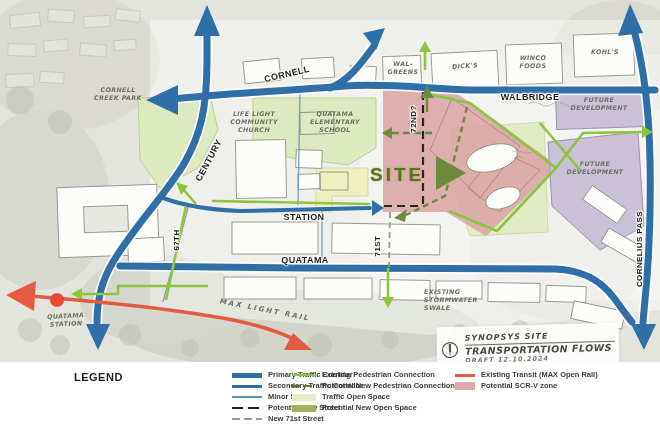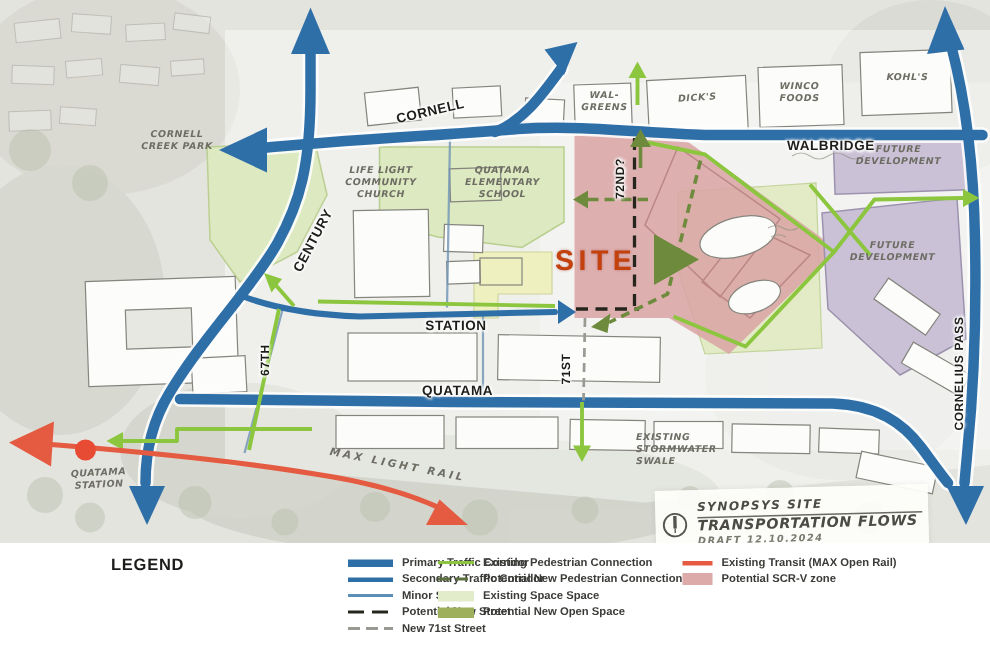--- a/index.html
+++ b/index.html
@@ -4,21 +4,21 @@
 <style>
   html,body{margin:0;padding:0;background:#fff;}
   .canvas{position:relative;width:660px;height:440px;overflow:hidden;background:#e4e4df;
           font-family:"Liberation Sans",sans-serif;}
   .map-svg{position:absolute;left:0;top:0;}
   .street-label{position:absolute;font:700 9px/1 "Liberation Sans",sans-serif;color:#1d1d1a;
     letter-spacing:.4px;white-space:nowrap;text-align:center;
     text-shadow:0 0 2px #fff,0 0 2px #fff,0 0 3px #fff,1px 1px 2px #fff,-1px -1px 2px #fff;}
   .hand{position:absolute;font:italic 700 6.3px/1.3 "DejaVu Sans",sans-serif;color:#6d6d64;
     letter-spacing:.4px;white-space:pre-line;text-align:center;text-transform:uppercase;}
-  .site-label{position:absolute;font:700 19px/1 "Liberation Sans",sans-serif;color:#c2410c;
+  .site-label{position:absolute;font:700 19px/1 "Liberation Sans",sans-serif;color:#4d7c0f;
     letter-spacing:3px;text-shadow:0 0 2px rgba(170,90,90,.6);}
   .note{position:absolute;left:437px;top:325px;width:182px;height:46px;
     background:rgba(253,253,250,.94);transform:rotate(-1.5deg);box-shadow:0 0 4px rgba(0,0,0,.08);
     display:flex;align-items:center;gap:6px;padding:2px 4px;box-sizing:border-box;}
   .note-text{display:flex;flex-direction:column;gap:1px;color:#4b4b44;}
   .note-l1{font:italic 700 8px/1.1 "DejaVu Sans",sans-serif;letter-spacing:1px;
     border-bottom:1px solid #6a6a62;padding-bottom:1px;width:150px;}
   .note-l2{font:italic 700 9.5px/1.1 "DejaVu Sans",sans-serif;letter-spacing:.5px;}
   .note-l3{font:italic 600 6.5px/1.1 "DejaVu Sans",sans-serif;letter-spacing:1px;color:#7a7a70;}
   .legend{position:absolute;left:0;top:362px;width:660px;height:78px;background:#fff;}
@@ -217,21 +217,21 @@
     <circle cx="57" cy="300" r="7" fill="#e84b33"></circle>
   </g>
 
   <g stroke="#8a8a80" stroke-width=".8" fill="none" opacity=".6">
     <path d="M528,104 q6,-4 12,0 t12,0 t12,0 t12,0"></path>
     <path d="M512,152 q5,-3 10,0 t10,0 M514,158 q5,-3 10,0"></path>
   </g>
 </svg>
 
 <div class="street-label" style="left:252px;top:70px;width:70px;transform:rotate(-13deg);">CORNELL</div>
-<div class="street-label" style="left:516px;top:93px;width:76px;">WALBRIDGE</div>
+<div class="street-label" style="left:492px;top:93px;width:76px;">WALBRIDGE</div>
 <div class="street-label" style="left:272px;top:213px;width:64px;">STATION</div>
 <div class="street-label" style="left:276px;top:256px;width:58px;">QUATAMA</div>
 <div class="street-label" style="left:182px;top:156px;width:54px;transform:rotate(-62deg);">CENTURY</div>
 <div class="street-label" style="left:162px;top:236px;width:30px;transform:rotate(-90deg);font-size:8px;">67TH</div>
 <div class="street-label" style="left:363px;top:242px;width:30px;transform:rotate(-90deg);font-size:8px;">71ST</div>
 <div class="street-label" style="left:396px;top:115px;width:36px;transform:rotate(-90deg);font-size:8px;">72ND?</div>
 <div class="street-label" style="left:595px;top:245px;width:90px;transform:rotate(-90deg);font-size:8px;">CORNELIUS PASS</div>
 
 <div class="site-label" style="left:370px;top:165px;">SITE</div>
 
@@ -319,21 +319,21 @@
     <div class="lg-row">
       <span class="sw sw2">
             <i class="bar sw-green-dash"></i>
           </span>
       <span>Potential New Pedestrian Connection</span>
         </div>
     <div class="lg-row">
       <span class="sw sw2">
             <i class="bar sw-fill-light"></i>
           </span>
-      <span>Existing Space Space</span>
+      <span>Traffic Open Space</span>
         </div>
     <div class="lg-row">
       <span class="sw sw2">
             <i class="bar sw-fill-olive"></i>
           </span>
       <span>Potential New Open Space</span>
         </div>
   </div>
 
   <div class="lg-col" style="left:455px;">

